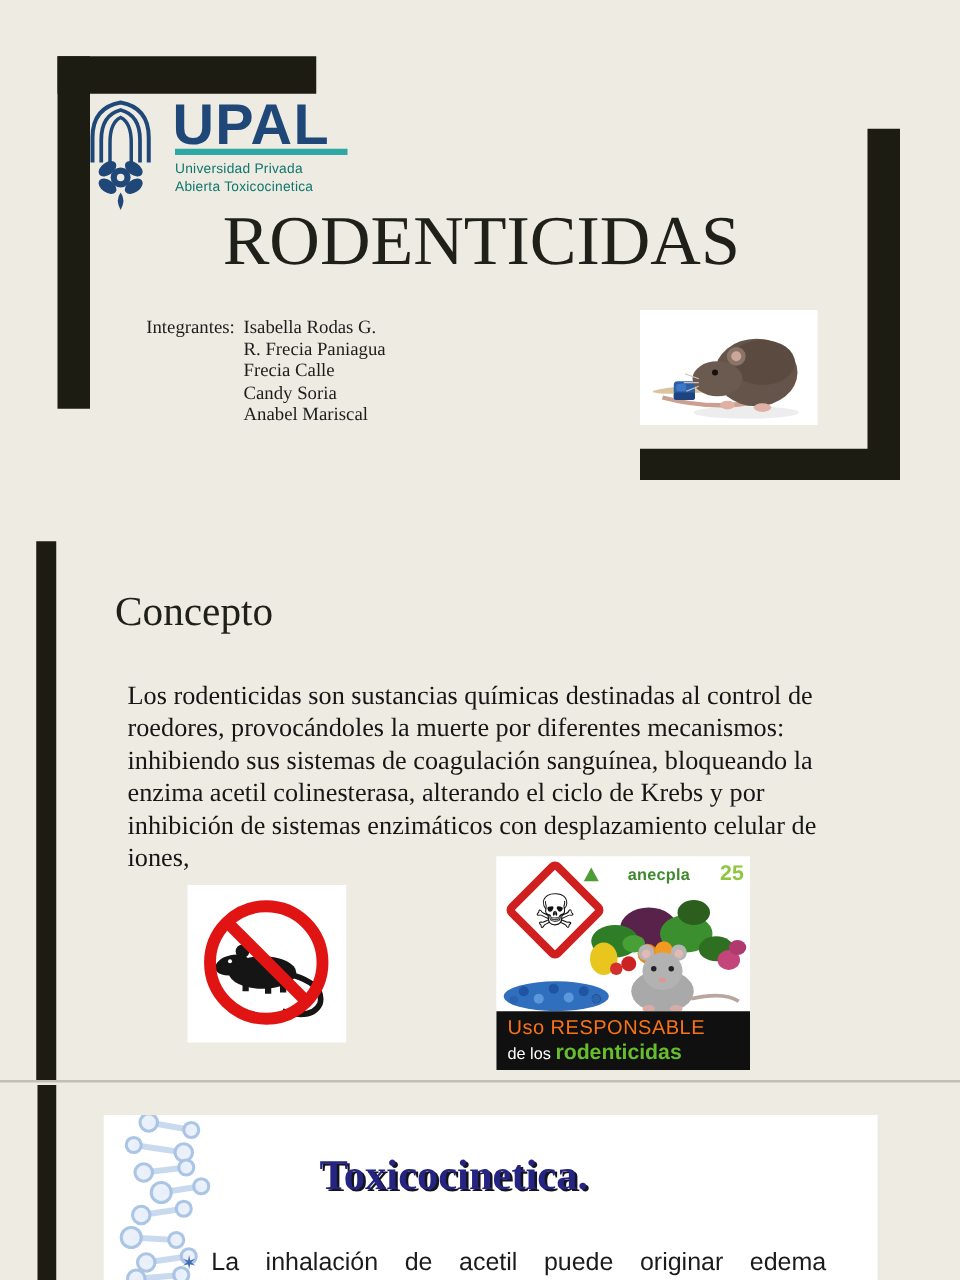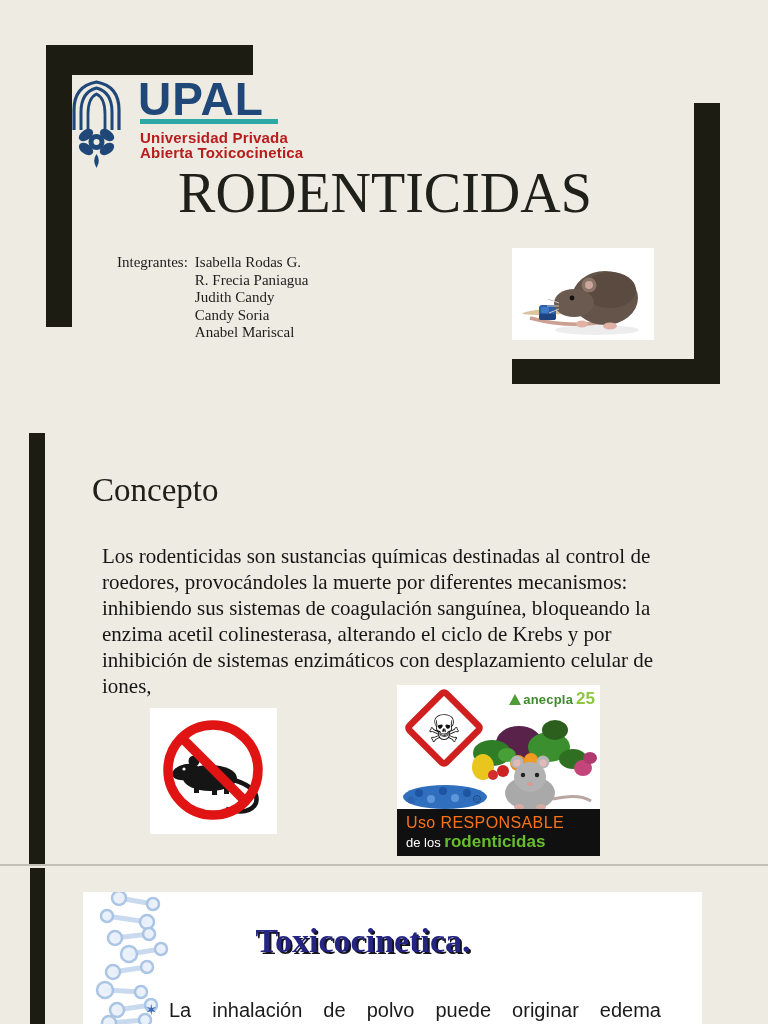--- a/index.html
+++ b/index.html
@@ -14,39 +14,39 @@
   .bar{background:#1c1c12;}
   .tlh{left:46px;top:45px;width:207px;height:30px;}
   .tlv{left:46px;top:45px;width:26px;height:282px;}
   .brv{left:694px;top:103px;width:26px;height:281px;}
   .brh{left:512px;top:359px;width:208px;height:25px;}
   .emblem{left:68px;top:78px;}
   .logo-acronym{left:138px;top:72px;font-size:46px;font-weight:bold;color:#1f4878;letter-spacing:1px;}
   .logo-rule{left:140px;top:119px;width:138px;height:5px;background:#2ea8a4;}
   .logo-line1{left:140px;top:129px;}
   .logo-line2{left:140px;top:144px;}
-  .logo-line1,.logo-line2{font-size:15px;font-weight:bold;color:#b91c1c;letter-spacing:.2px;}
+  .logo-line1,.logo-line2{font-size:11px;font-weight:normal;color:#0f766e;letter-spacing:.2px;}
   .deck-title{left:85px;top:161px;width:600px;text-align:center;
       font-family:"Liberation Serif",serif;font-size:56px;color:#20201a;white-space:nowrap;}
   .members{left:117px;top:254px;display:flex;font-family:"Liberation Serif",serif;
       font-size:15px;line-height:17.5px;color:#1d1d1d;}
   .m-label{margin-right:7px;}
   .rat-photo{left:512px;top:248px;width:142px;height:92px;background:#ffffff;}
 
   
   .slide2{top:432px;height:433px;}
   .lbar2{left:29px;top:1px;width:16px;height:431px;}
   .concept-h{left:92px;top:40px;font-family:"Liberation Serif",serif;font-size:33px;
       font-weight:400;color:#20201a;margin:0;}
   .concept-body{left:86px;top:95px;width:620px;font-family:"Liberation Serif",serif;
       font-size:21px;line-height:26px;color:#161616;white-space:pre-line;margin:16px;}
   .no-rat{left:150px;top:276px;width:127px;height:126px;background:#ffffff;}
   .poster{left:397px;top:253px;width:203px;height:171px;background:#ffffff;overflow:hidden;}
   .poster-art{position:absolute;left:0;top:0;}
-  .anecpla{position:absolute;right:5px;top:4px;display:flex;align-items:baseline;}
+  .anecpla{position:absolute;right:5px;top:4px;display:flex;align-items:baseline;gap:21px;}
   .anecpla .tri{width:0;height:0;border-left:6px solid transparent;border-right:6px solid transparent;
       border-bottom:11px solid #4f9b35;margin-right:2px;align-self:center;}
   .anecpla .an-name{font-size:13px;font-weight:bold;color:#3f8a2e;letter-spacing:.2px;}
   .anecpla .an-num{font-size:17px;font-weight:bold;color:#8dc63f;margin-left:3px;}
   .poster-banner{position:absolute;left:0;bottom:0;width:100%;height:47px;background:#101010;
       padding:4px 0 0 9px;box-sizing:border-box;}
   .pb1{color:#f97316;font-weight:normal;font-size:16px;letter-spacing:.4px;line-height:19px;}
   .pb2{color:#ffffff;font-size:13px;line-height:19px;}
   .pb2 .hl{color:#67be2d;font-weight:bold;font-size:17px;}
 
@@ -95,21 +95,21 @@
     <div class="abs logo-line1">Universidad Privada</div>
     <div class="abs logo-line2">Abierta Toxicocinetica</div>
 
     <h1 class="abs deck-title" style="margin:0;font-weight:400;">RODENTICIDAS</h1>
 
     <div class="abs members">
       <span class="m-label">Integrantes:</span>
       <div class="m-list">
         <div>Isabella Rodas G.</div>
         <div>R. Frecia Paniagua</div>
-        <div>Judith Candy</div>
+        <div>Frecia Calle</div>
         <div>Candy Soria</div>
         <div>Anabel Mariscal</div>
       </div>
     </div>
 
     <div class="abs rat-photo">
       <svg width="142" height="92" viewBox="0 0 142 92">
         <ellipse cx="85" cy="82" rx="42" ry="5" fill="#000" opacity="0.07"></ellipse>
         <ellipse cx="60" cy="62" rx="50" ry="3.5" fill="#d9c69e" transform="rotate(-4 60 62)"></ellipse>
         <path d="M92,74 Q55,80 18,70" stroke="#c9a091" stroke-width="3.5" fill="none"></path>
@@ -246,17 +246,17 @@
           <circle cx="16" cy="98" r="8"></circle>
             <circle cx="52" cy="100" r="6"></circle>
           <circle cx="28" cy="118" r="7"></circle>
             <circle cx="62" cy="113" r="6"></circle>
           <circle cx="20" cy="131" r="7"></circle>
             <circle cx="56" cy="128" r="6"></circle>
         </g>
       </svg>
       <h2 class="tox-title">Toxicocinetica.</h2>
       <span class="star-bullet">✶</span>
-      <div class="bullet-text">La inhalación de polvo puede originar edema</div>
+      <div class="bullet-text">La inhalación de acetil puede originar edema</div>
     </div>
   </section>
 
 </div>
 
 </body></html>

